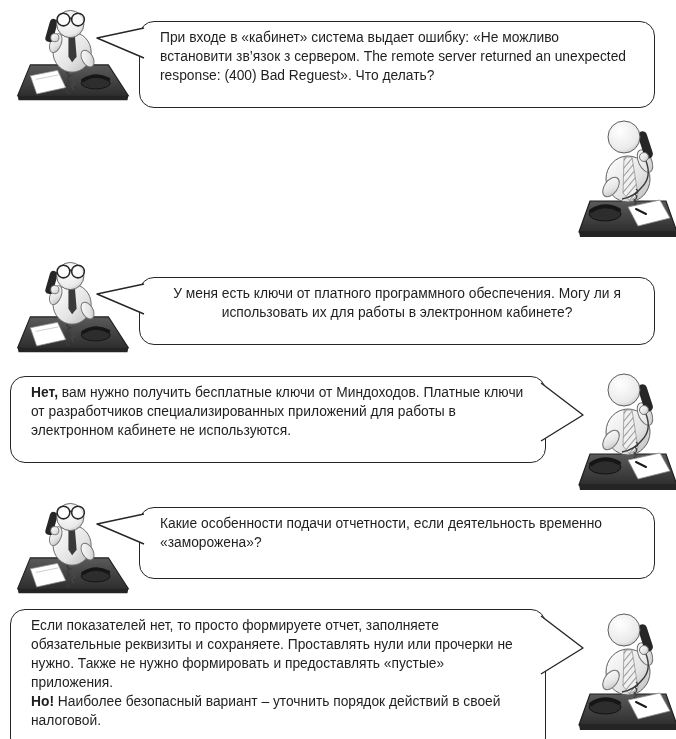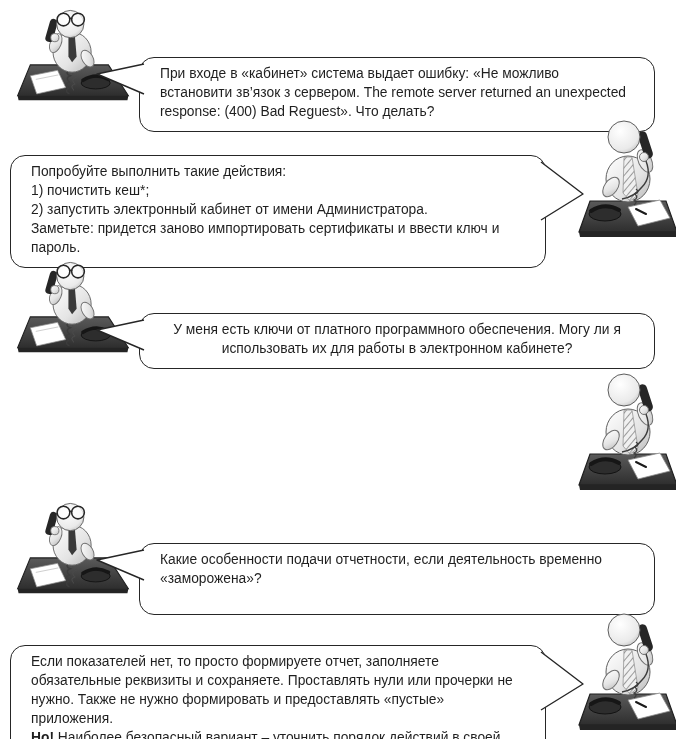--- a/index.html
+++ b/index.html
@@ -3,22 +3,22 @@
 <meta charset="utf-8">
 <style>
   html,body{margin:0;padding:0;background:#ffffff;}
   .canvas{
     position:relative;width:676px;height:739px;background:#ffffff;
     font-family:"Liberation Sans", sans-serif;overflow:hidden;
   }
   .bubble{
     position:absolute;box-sizing:border-box;background:#ffffff;
     border:1.4px solid #262626;border-radius:15px;
-    padding:6px 20px 10px 20px;
-    font-size:13.8px;line-height:19px;color:#1f1f1f;margin-top:36px;
+    padding:6px 20px 22px 20px;
+    font-size:13.8px;line-height:19px;color:#1f1f1f;
   }
   .bubble p{margin:0;white-space:pre-line;}
   .bubble b{font-weight:bold;}
   .bubble.q{left:139px;width:516px;}
   .bubble.a{left:10px;width:536px;}
   .tail{position:absolute;overflow:visible;}
   .tail-left{left:-46px;top:2px;width:50px;height:36px;}
   .tail-right{right:-40px;top:2px;width:44px;height:66px;}
   .avatar{position:absolute;}
   .avatar svg{display:block;width:100%;height:100%;}
@@ -109,47 +109,44 @@
         <use href="#fig-client"></use>
       </svg>
   </div>
   <div class="bubble q" id="b1">
     <svg class="tail tail-left" viewBox="0 0 50 36">
       <path d="M50 4 L3 14 L50 34" fill="#ffffff" stroke="#262626" stroke-width="1.4" stroke-linejoin="round"></path>
     </svg>
     <p><span>При входе в «кабинет» система выдает ошибку: «Не можливо встановити зв’язок з сервером. The remote server returned an unexpected response: (400) Bad Reguest». Что делать?</span></p>
   </div>
 
-  <div class="bubble a" id="b2">
-    <svg class="tail tail-right" viewBox="0 0 44 66">
-      <path d="M0 4 L42 36 L0 62" fill="#ffffff" stroke="#262626" stroke-width="1.4" stroke-linejoin="round"></path>
-    </svg>
-    <p><span>Попробуйте выполнить такие действия:
-1) почистить кеш*;
-2) запустить электронный кабинет от имени Администратора.
-Заметьте: придется заново импортировать сертификаты и ввести ключ и пароль.</span></p>
-  </div>
   <div class="avatar av-right" id="av2">
     <svg viewBox="0 0 100 126">
         <use href="#fig-consultant"></use>
       </svg>
   </div>
 
   <div class="avatar av-left" id="av3">
     <svg viewBox="0 0 130 104">
         <use href="#fig-client"></use>
       </svg>
   </div>
   <div class="bubble q" id="b3">
     <svg class="tail tail-left" viewBox="0 0 50 36">
       <path d="M50 4 L3 14 L50 34" fill="#ffffff" stroke="#262626" stroke-width="1.4" stroke-linejoin="round"></path>
     </svg>
     <p><span>У меня есть ключи от платного программного обеспечения. Могу ли я использовать их для работы в электронном кабинете?</span></p>
   </div>
 
+  <div class="bubble a" id="b4">
+    <svg class="tail tail-right" viewBox="0 0 44 66">
+      <path d="M0 4 L42 36 L0 62" fill="#ffffff" stroke="#262626" stroke-width="1.4" stroke-linejoin="round"></path>
+    </svg>
+    <p><b>Нет,</b><span> вам нужно получить бесплатные ключи от Миндоходов. Платные ключи от разработчиков специализированных приложений для работы в электронном кабинете не используются.</span></p>
+  </div>
   <div class="avatar av-right" id="av4">
     <svg viewBox="0 0 100 126">
         <use href="#fig-consultant"></use>
       </svg>
   </div>
 
   <div class="avatar av-left" id="av5">
     <svg viewBox="0 0 130 104">
         <use href="#fig-client"></use>
       </svg>

